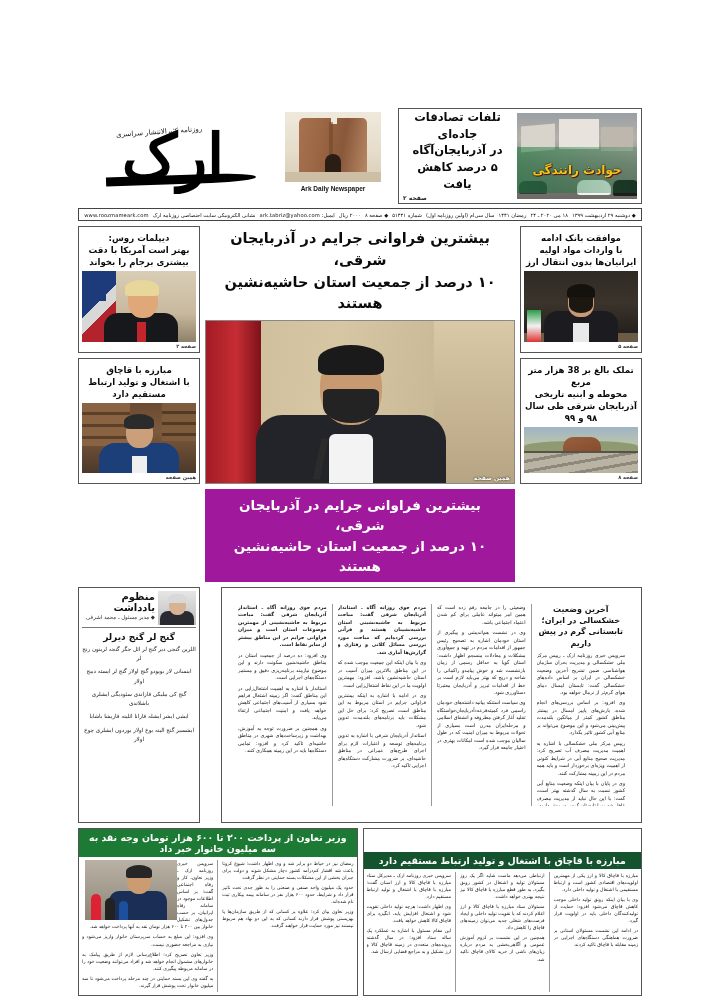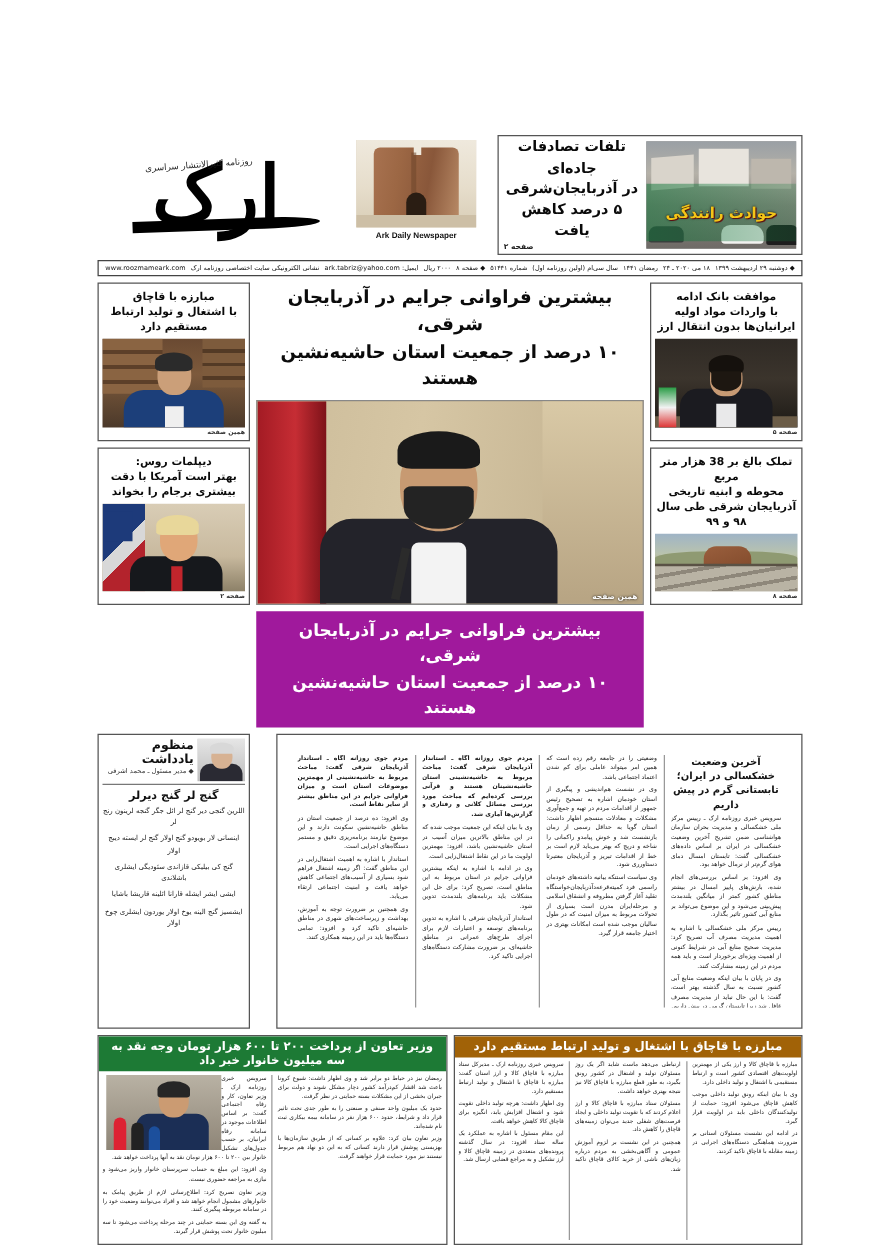--- a/index.html
+++ b/index.html
@@ -339,21 +339,21 @@
     border:1px solid #555;
     box-sizing:border-box;
     display:flex;flex-direction:column;
     overflow:hidden;
   }
   .bb-banner{
     color:#fff;font-weight:bold;text-align:center;
     font-size:9.4px;padding:3px 4px;
   }
   .bb-green{background:#1d7a35;}
-  .bb-blue{background:#a16207;}
+  .bb-blue{background:#14532d;margin-top:23px;}
   .bb-inner{
     flex:1;display:flex;flex-direction:row-reverse;
     gap:4px;padding:3px;overflow:hidden;
   }
   .bb-col{
     flex:1;font-size:4.7px;line-height:1.5;text-align:justify;color:#141414;overflow:hidden;
   }
   .bb-col p{margin:0 0 3px;}
   .bb-photo{
     width:92px;height:60px;position:relative;overflow:hidden;
@@ -391,21 +391,21 @@
               <div class="k-crack"></div>
             </div>
           <div class="k-ground"></div>
         </div>
         <div class="kiosk-cap">Ark Daily Newspaper</div>
       </div>
 
       <div class="top-teaser">
         <div class="teaser-text">
           <div>تلفات تصادفات جاده‌ای</div>
-          <div>در آذربایجان‌شرقی</div>
+          <div>در آذربایجان‌آگاه</div>
           <div>۵ درصد کاهش</div>
           <div>یافت</div>
           <div class="teaser-page">صفحه ۲</div>
         </div>
         <div class="teaser-photo">
           <div class="tp-sky"></div>
           <div class="tp-b1"></div>
             <div class="tp-b2"></div>
             <div class="tp-b3"></div>
           <div class="tp-car3"></div>
@@ -427,51 +427,51 @@
       <span>ایمیل: ark.tabriz@yahoo.com</span>
       <span>نشانی الکترونیکی سایت اختصاصی روزنامه ارک</span>
       <span>www.roozmameark.com</span>
     </div>
 
     <div class="hero-row">
 
       <div class="side-col">
         <div class="side-box">
           <div class="side-title">
-            <div>مبارزه با قاچاق</div>
-            <div>با اشتغال و تولید ارتباط</div>
-            <div>مستقیم دارد</div>
-          </div>
-          <div class="side-photo pC">
-            <div class="shelf"></div>
-              <div class="shelf2"></div>
-            <div class="torso"></div>
-              <div class="shirt"></div>
-            <div class="head"></div>
-              <div class="hair"></div>
-          </div>
-          <div class="side-cap">همین صفحه</div>
-        </div>
-
-        <div class="side-box">
-          <div class="side-title">
             <div>دیپلمات روس:</div>
             <div>بهتر است آمریکا با دقت</div>
             <div>بیشتری برجام را بخواند</div>
           </div>
           <div class="side-photo pD">
             <div class="flag"></div>
               <div class="flagstars"></div>
             <div class="shirt"></div>
               <div class="torso"></div>
               <div class="tie"></div>
             <div class="head"></div>
               <div class="hair"></div>
           </div>
           <div class="side-cap">صفحه ۲</div>
+        </div>
+
+        <div class="side-box">
+          <div class="side-title">
+            <div>مبارزه با قاچاق</div>
+            <div>با اشتغال و تولید ارتباط</div>
+            <div>مستقیم دارد</div>
+          </div>
+          <div class="side-photo pC">
+            <div class="shelf"></div>
+              <div class="shelf2"></div>
+            <div class="torso"></div>
+              <div class="shirt"></div>
+            <div class="head"></div>
+              <div class="hair"></div>
+          </div>
+          <div class="side-cap">همین صفحه</div>
         </div>
       </div>
 
       <div class="hero-center">
         <div class="hero-headline">
           <div>بیشترین فراوانی جرایم در آذربایجان شرقی،</div>
           <div>۱۰ درصد از جمعیت استان حاشیه‌نشین هستند</div>
         </div>
         <div class="hero-photo">
           <div class="hero-bg"></div>

